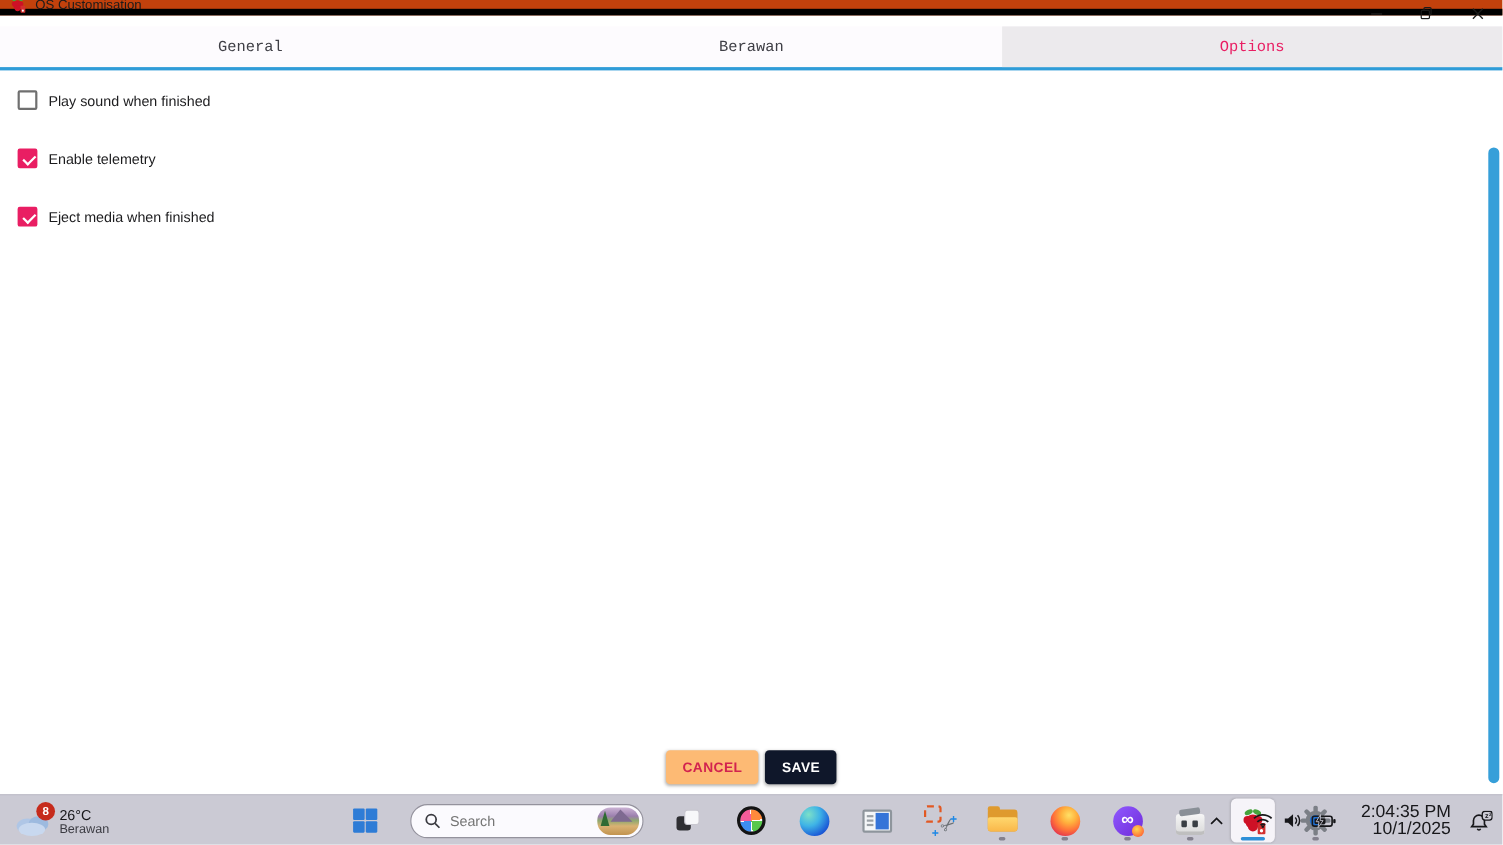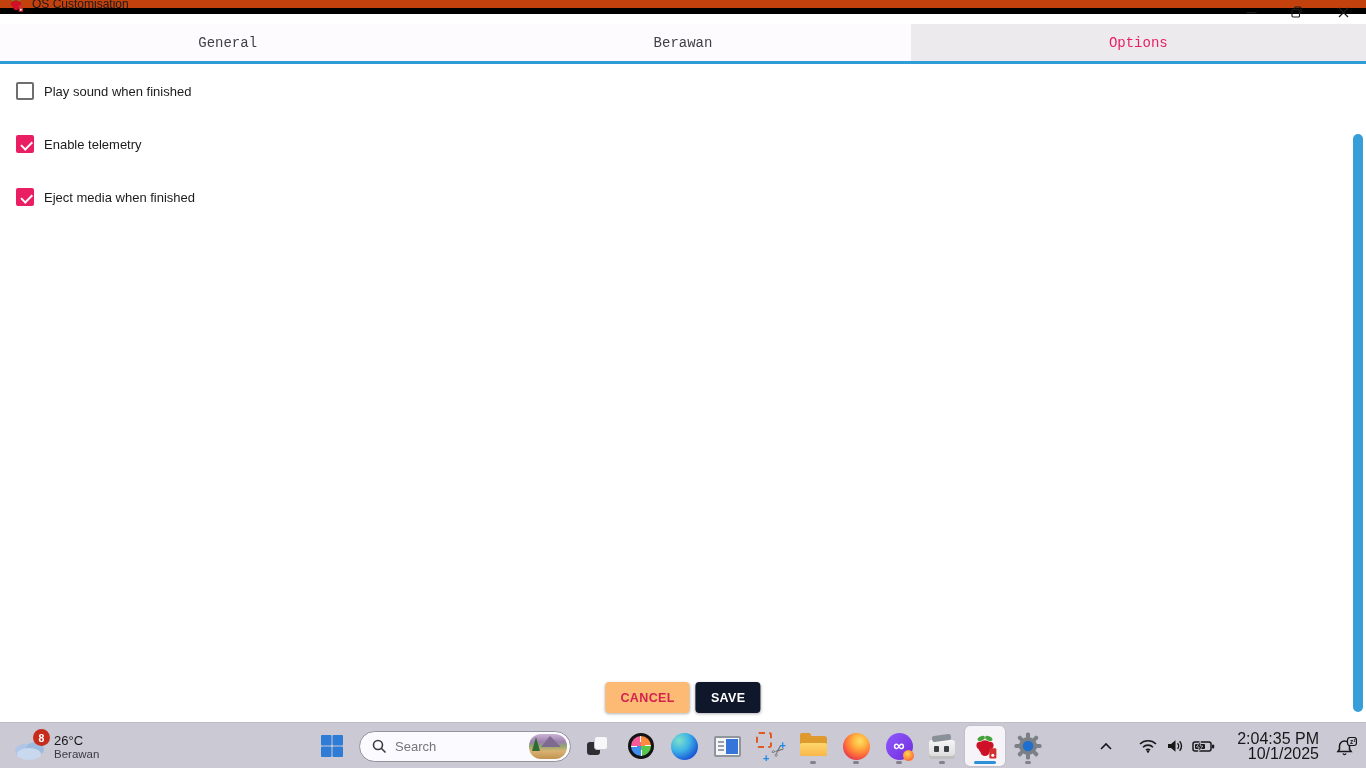--- a/index.html
+++ b/index.html
@@ -35,21 +35,21 @@
   .scroll-thumb { position:absolute; right:3px; top:67px; width:10px; height:578px; background:#369FD9; border-radius:5px; }
 
   
   .taskbar { position:absolute; left:0; right:0; bottom:0; height:46px; background:#CBCAD4; border-top:1px solid #BFBDC9; }
   .weather { position:absolute; left:6px; top:3px; display:flex; align-items:center; gap:6px; height:40px; border-radius:5px; padding:0 6px; }
   .cloud-wrap { position:relative; width:36px; height:30px; }
   .badge { position:absolute; top:-2px; right:-2px; min-width:17px; height:17px; border-radius:9px; background:#C62B1C; color:#fff; font-size:10.5px; font-weight:bold; display:flex; align-items:center; justify-content:center; z-index:2; }
   .weather-txt .temp { font-size:13px; color:#17171a; }
   .weather-txt .cond { font-size:11.5px; color:#3b3b42; }
 
-  .center-icons { position:absolute; left:312px; top:0; height:46px; display:flex; align-items:center; gap:3px; }
+  .center-icons { position:absolute; left:312px; top:0; height:46px; display:flex; align-items:center; gap:17px; }
   .tb-icon { width:40px; height:40px; border-radius:5px; display:flex; align-items:center; justify-content:center; position:relative; background:transparent; border:none; }
   .tb-icon.run::after { content:""; position:absolute; bottom:2px; left:50%; transform:translateX(-50%); width:6px; height:3px; border-radius:2px; background:#84818E; }
   .tb-icon.active { background:#F6F4F9; box-shadow:0 0 2px rgba(0,0,0,.15); }
   .tb-icon.active::after { content:""; position:absolute; bottom:2px; left:50%; transform:translateX(-50%); width:22px; height:3px; border-radius:2px; background:#2E90D8; }
 
   .search-pill { width:212px; height:31px; border-radius:16px; background:#FBFAFE; border:1px solid #94929D; display:flex; align-items:center; padding:0 3px 0 12px; margin:0 4px; position:relative; }
   .search-pill input { border:none; outline:none; background:transparent; font-family:"Liberation Sans",sans-serif; font-size:13px; color:#3a3a40; width:130px; margin-left:8px; }
   .search-img { margin-left:auto; width:38px; height:25px; border-radius:12px; overflow:hidden; position:relative;
     background:linear-gradient(180deg,#CBB3D4 0%,#9B7FAE 32%,#8FA86F 48%,#D9B273 68%,#C2934F 100%); }
   .search-img::before { content:""; position:absolute; left:12px; top:2px; border-left:9px solid transparent; border-right:11px solid transparent; border-bottom:11px solid #7E6A91; }

